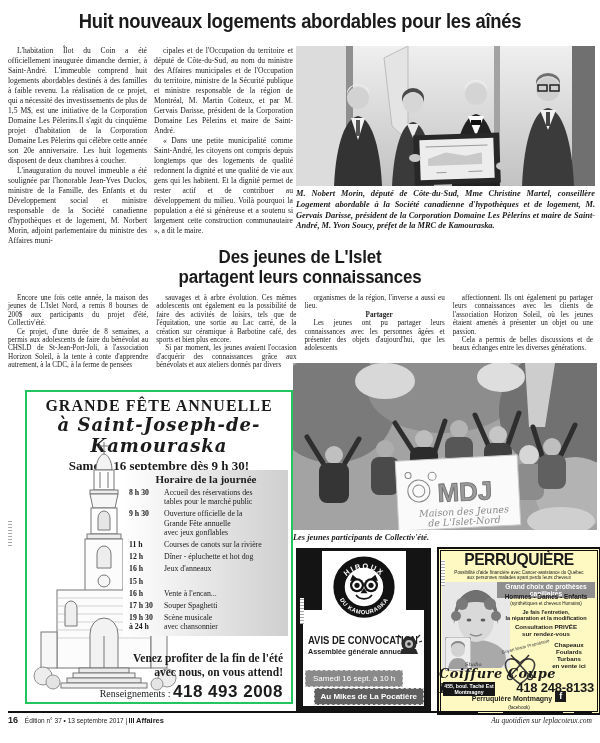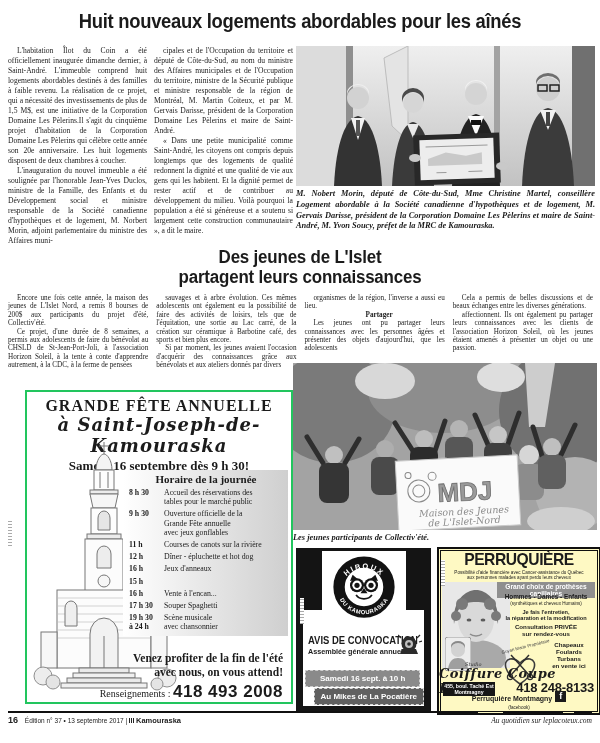--- a/index.html
+++ b/index.html
@@ -55,21 +55,21 @@
   .hiboux{position:absolute;left:296px;top:548px;width:135px;height:165px;background:#141414;}
   .hib-white{position:absolute;left:7px;right:7px;top:62px;bottom:7px;background:#fff;}
   .hib-logobox{position:absolute;left:50%;transform:translateX(-50%);top:3px;width:84px;height:60px;background:#fff;}
   .owl{position:absolute;left:50%;transform:translateX(-50%);top:4px;width:70px;height:70px;}
   .avis-title{position:absolute;left:12px;top:86px;font-family:"Liberation Sans",sans-serif;
     font-weight:700;font-size:10.5px;transform:scaleX(0.9);transform-origin:left;}
   .avis-sub{position:absolute;left:12px;top:99px;font-family:"Liberation Sans",sans-serif;
     font-weight:700;font-size:7.6px;transform:scaleX(0.95);transform-origin:left;}
   .megaphone{position:absolute;right:9px;top:85px;width:24px;height:24px;}
   .hib-badge1{position:absolute;left:9px;top:122px;background:#8a8a8a;color:#fff;
-    font-family:"Liberation Sans",sans-serif;font-weight:700;font-size:8px;padding:3px 14px;
+    font-family:"Liberation Sans",sans-serif;font-weight:400;font-size:8px;padding:3px 7px;
     border:1px dashed #cfcfcf;}
   .hib-badge2{position:absolute;right:7px;top:140px;background:#606060;color:#fff;
     font-family:"Liberation Sans",sans-serif;font-weight:700;font-size:8px;padding:3px 6px;
     border:1px dashed #d8d8d8;}
 
   
   .perr{position:absolute;left:437px;top:547px;width:160px;height:164px;border:2px solid #101010;
     background:#fef9c3;font-family:"Liberation Sans",sans-serif;}
   .perr-inner{position:absolute;inset:1px;border:1px solid #101010;}
   .perr-title{text-align:center;font-weight:700;font-size:17px;letter-spacing:-0.5px;
@@ -201,22 +201,22 @@
     <div class="col">
       <p>sauvages et à arbre évolution. Ces mêmes adolescents ont également eu la possibilité de faire des activités de loisirs, tels que de l'équitation, une sortie au Lac carré, de la création sur céramique à Barbotine café, des sports et bien plus encore.</p>
       <p>Si par moment, les jeunes avaient l'occasion d'acquérir des connaissances grâce aux bénévolats et aux ateliers donnés par divers</p>
     </div>
     <div class="col">
       <p>organismes de la région, l'inverse a aussi eu lieu.</p>
       <p class="subhead">Partager</p>
       <p>Les jeunes ont pu partager leurs connaissances avec les personnes âgées et présenter des objets d'aujourd'hui, que les adolescents</p>
     </div>
     <div class="col">
+      <p>affectionnent. Ils ont également pu partager leurs connaissances avec les clients de l'association Horizon Soleil, où les jeunes étaient amenés à présenter un objet ou une passion.</p>
       <p>Cela a permis de belles discussions et de beaux échanges entre les diverses générations.</p>
-      <p>affectionnent. Ils ont également pu partager leurs connaissances avec les clients de l'association Horizon Soleil, où les jeunes étaient amenés à présenter un objet ou une passion.</p>
     </div>
   </div>
 
   <div class="photo2">
     <svg width="304" height="167" viewBox="0 0 304 167">
       <rect width="304" height="167" fill="#a3a3a3"></rect>
       <ellipse cx="40" cy="45" rx="62" ry="55" fill="#7a7a7a"></ellipse>
       <ellipse cx="150" cy="28" rx="75" ry="42" fill="#8d8d8d"></ellipse>
       <ellipse cx="268" cy="48" rx="62" ry="62" fill="#717171"></ellipse>
       <ellipse cx="92" cy="18" rx="30" ry="18" fill="#d8d8d8"></ellipse>
@@ -485,18 +485,18 @@
   <div class="vcode" style="left:300px;top:598px;"></div>
   <div class="vcode" style="left:441px;top:560px;"></div>
 
   <div class="footer-rule"></div>
   <div class="footer-rule2"></div>
   <div class="footer-rule3"></div>
   <div class="footer">
     <div>
       <span class="footer-page">16</span>
       <span>Édition n° 37 • 13 septembre 2017 |</span>
-      <span class="footer-brand">Kamouraska</span>
+      <span class="footer-brand">Affaires</span>
     </div>
     <div class="footer-right">Au quotidien sur leplacoteux.com</div>
   </div>
 
 </div>
 
 </body></html>

